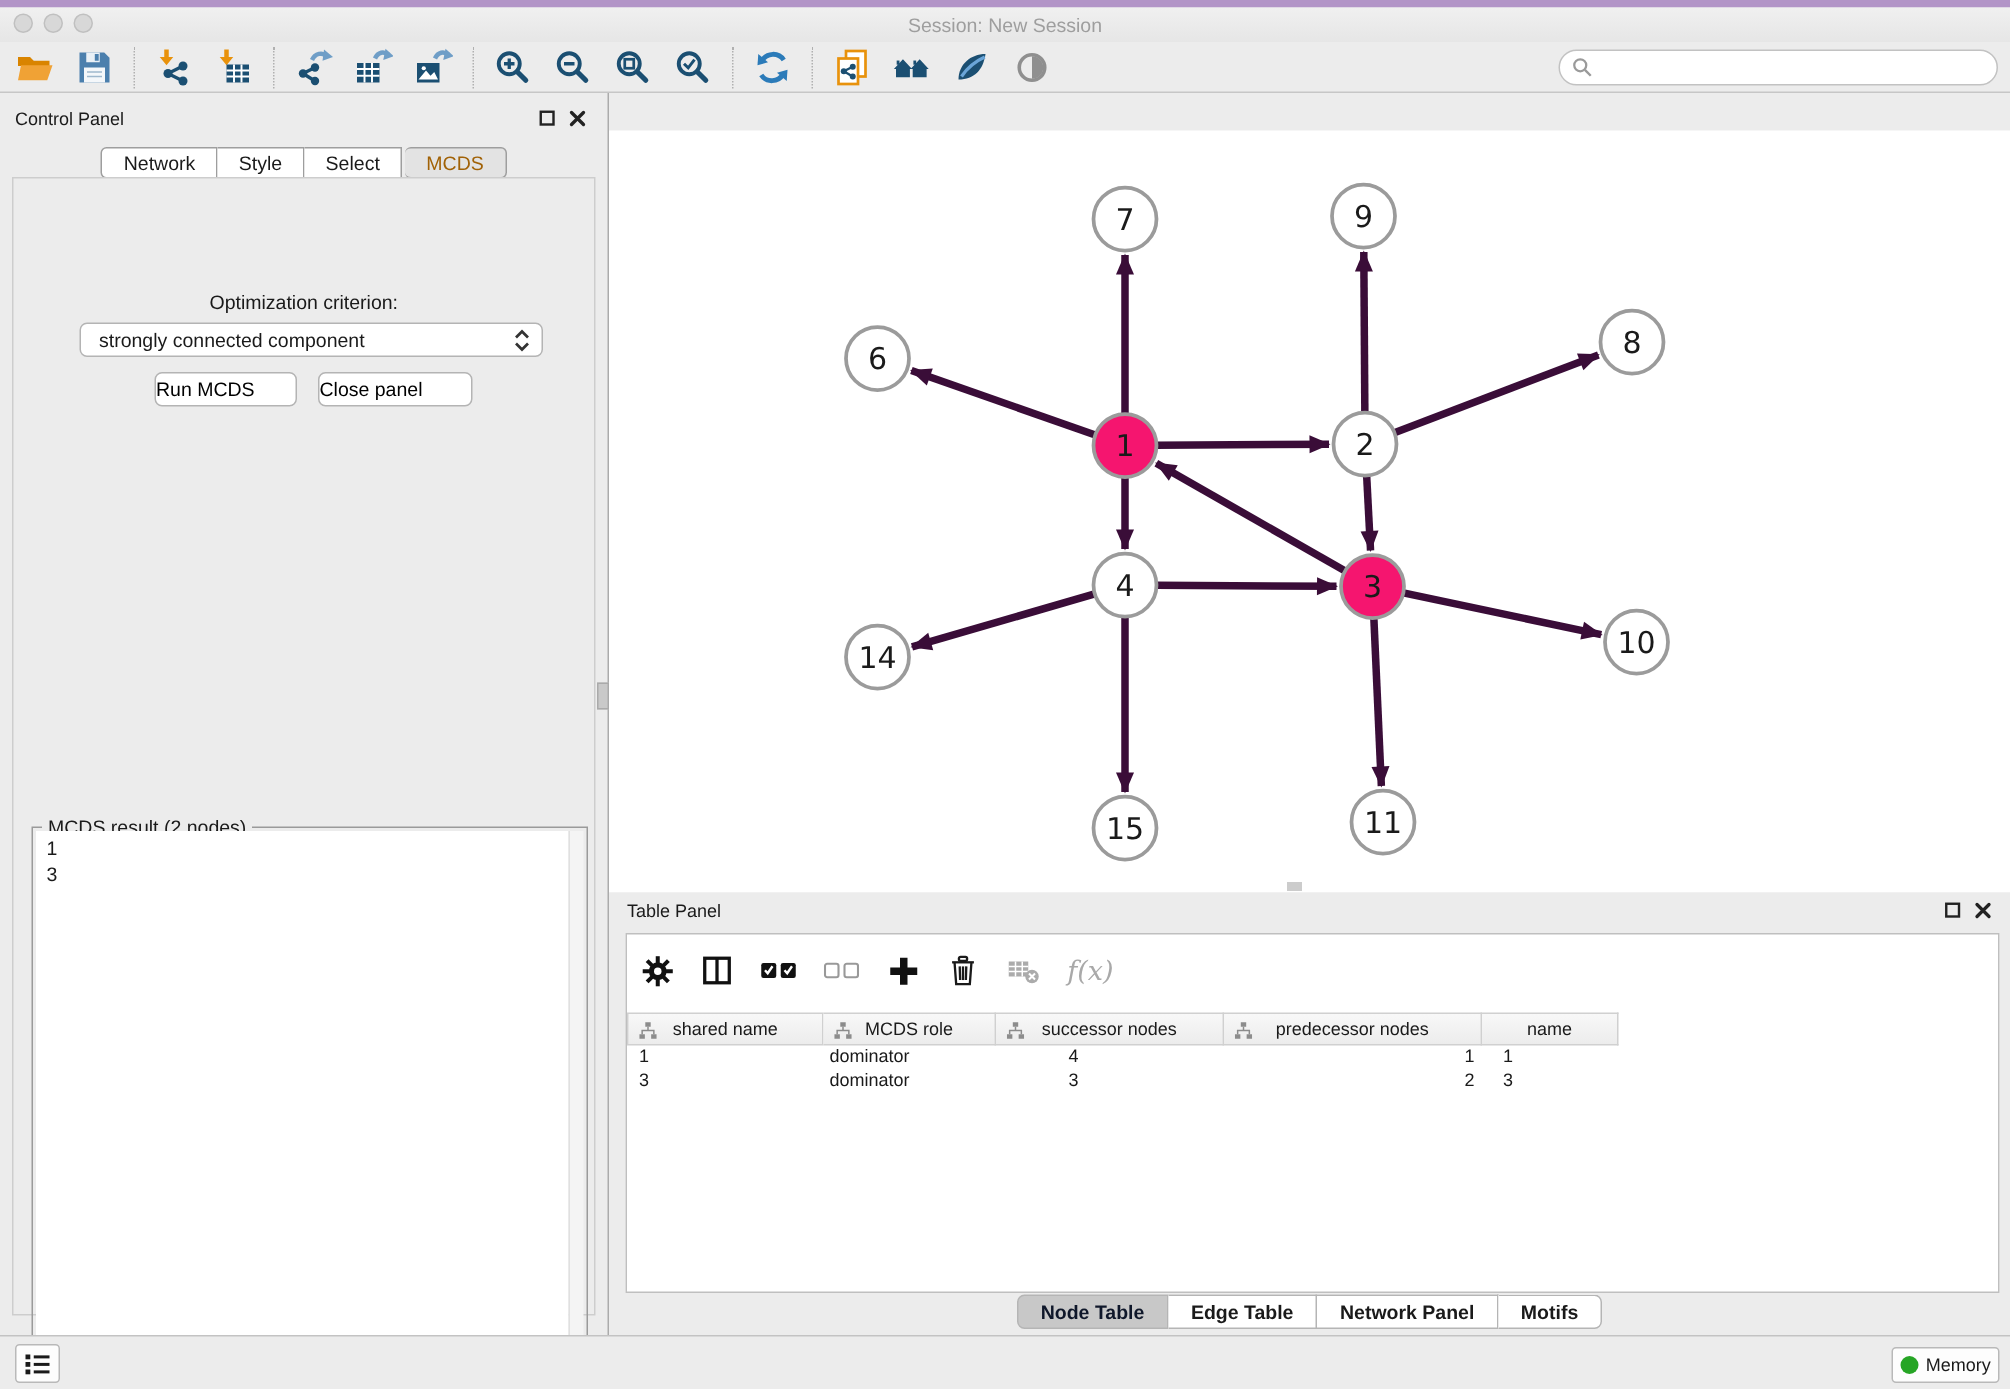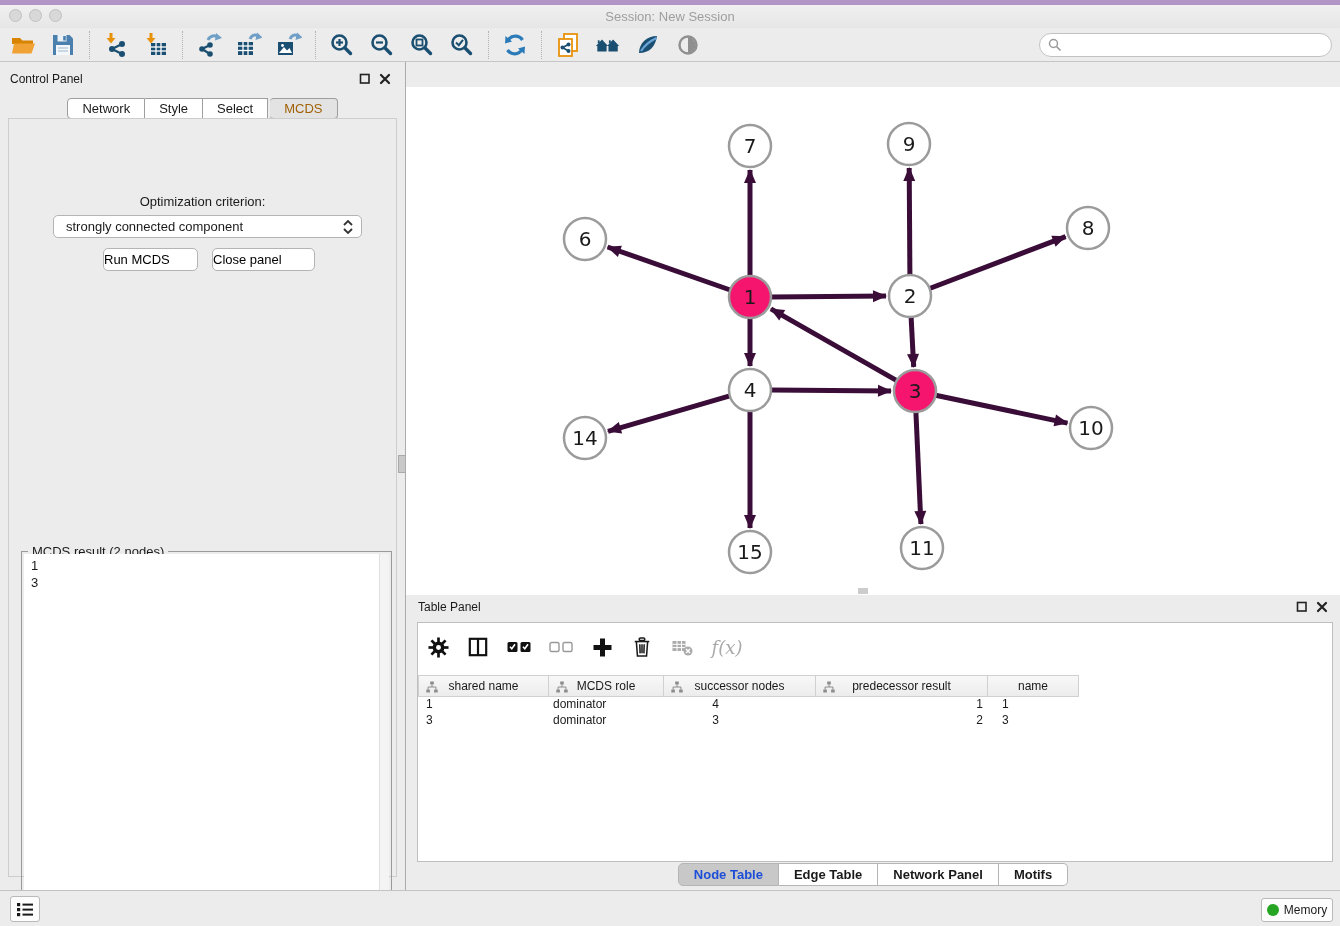--- a/index.html
+++ b/index.html
@@ -65,21 +65,21 @@
   .td { overflow:hidden; white-space:nowrap; }
   .td.c0 { padding-left:8px; }
   .td.c1 { padding-left:4px; }
   .td.c2 { text-align:right; padding-right:97px; }
   .td.c3 { text-align:right; padding-right:5px; }
   .td.c4 { padding-left:14px; }
   .tp-tabs { position:absolute; left:0; right:0; top:268px; display:flex; justify-content:center; }
   .tp-tab { height:23px; line-height:21px; padding:0 15px; background:#fff; border:1px solid #b5b5b5; border-left:none; font-size:13px; font-weight:bold; }
   .tp-tab:first-child { border-left:1px solid #b5b5b5; border-radius:5px 0 0 5px; }
   .tp-tab:last-child { border-radius:0 5px 5px 0; }
-  .tp-tab.active { background:#c8c8c8; color:#1d4ed8; }
+  .tp-tab.active { background:#c8c8c8; color:#0f172a; }
 
   
   .statusbar { position:absolute; left:0; top:890px; width:1340px; height:36px; background:#ececec; border-top:1px solid #c3c3c3; }
   .list-btn { position:absolute; left:10px; top:5px; width:30px; height:26px; background:#fdfdfd; border:1px solid #b9b9b9; border-radius:3px; display:flex; align-items:center; justify-content:center; }
   .memory-btn { position:absolute; right:7px; top:7px; width:72px; height:24px; background:#fdfdfd; border:1px solid #b9b9b9; border-radius:3px; display:flex; align-items:center; justify-content:center; gap:5px; font-size:12px; }
   .mem-dot { width:12px; height:12px; border-radius:50%; background:#26a525; }
 </style>
 </head>
 <body>
 
@@ -496,21 +496,21 @@
           </div>
           <div class="th" style="width: 172px;">
             <svg class="hier" width="12" height="12" viewBox="0 0 12 12">
               <g fill="#8c8c8c">
                 <rect x="4.2" y="0.5" width="3.6" height="3"></rect>
                 <rect x="0.3" y="8.5" width="3.6" height="3"></rect>
                 <rect x="8.1" y="8.5" width="3.6" height="3"></rect>
               </g>
               <path d="M6 3.5 V6 M2.1 8.5 V6 H9.9 V8.5" fill="none" stroke="#8c8c8c" stroke-width="1"></path>
             </svg>
-            <span>predecessor result</span>
+            <span>predecessor nodes</span>
           </div>
           <div class="th" style="width: 91px;">
             <span>name</span>
           </div>
         </div>
       <div class="nt-rows">
           <div class="tr">
             <div class="td c0" style="width: 131px;">1</div>
             <div class="td c1" style="width: 115px;">dominator</div>
             <div class="td c2" style="width: 152px;">4</div>

